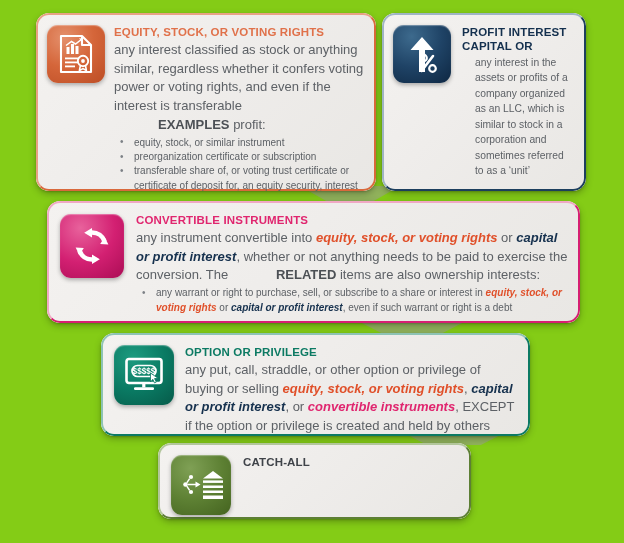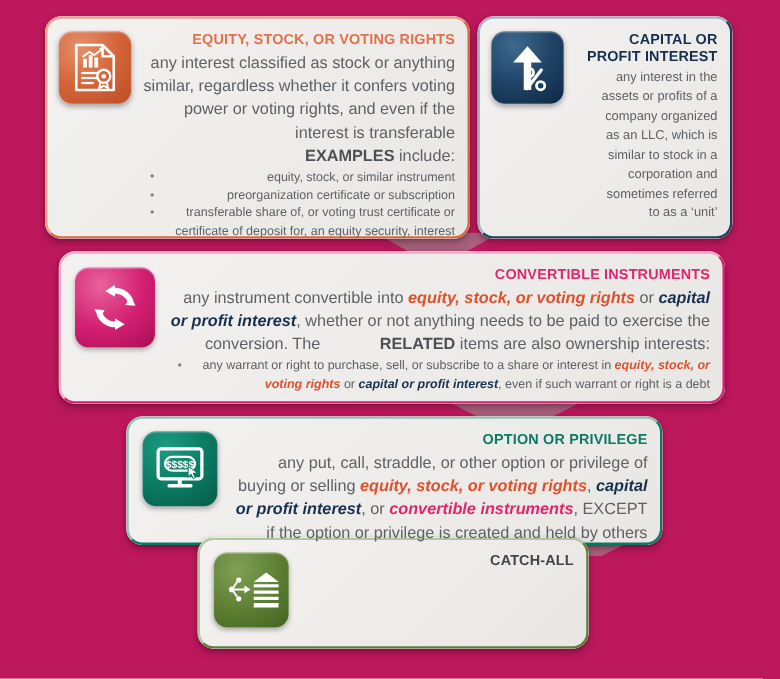--- a/index.html
+++ b/index.html
@@ -9,22 +9,21 @@
     height: 543px;
     overflow: hidden;
     background: #ffffff;
     font-family: "Liberation Sans", sans-serif;
   }
 
   .canvas {
     position: relative;
     width: 624px;
     height: 543px;
-    background: #be185d;
-    text-align: right;
+    background: #84cc16;
   }
 
   
   .card {
     position: absolute;
     display: flex;
     align-items: flex-start;
     background: linear-gradient(135deg, #f4f2f0 0%, #efedeb 45%, #e9e7e4 100%);
     border-radius: 13px;
     padding: 11px 12px 11px 11px;
@@ -52,21 +51,21 @@
   .card-capital::after  { border: 2px solid; border-color: #9fb4c4 #1d3f5e #1d3f5e #9fb4c4; }
   .card-convert::after  { border: 2px solid; border-color: #f0a8c4 #d61f72 #d61f72 #f0a8c4; }
   .card-option::after   { border: 2px solid; border-color: #8dc3b4 #0c7a63 #0c7a63 #8dc3b4; }
   .card-catch::after    { border: 2px solid; border-color: #b2c69b #5d7f35 #5d7f35 #b2c69b; }
 
   
   .card-equity  { left: 36px;  top: 13px;  width: 340px; height: 178px; }
   .card-capital { left: 382px; top: 13px;  width: 204px; height: 178px; }
   .card-convert { left: 47px;  top: 201px; width: 533px; height: 122px; }
   .card-option  { left: 101px; top: 333px; width: 429px; height: 103px; }
-  .card-catch   { left: 158px; top: 430px; width: 313px; height: 89px; }
+  .card-catch   { left: 158px; top: 443px; width: 313px; height: 76px; }
 
   
   .icon-tile {
     flex: 0 0 auto;
     border-radius: 11px;
     display: flex;
     align-items: center;
     justify-content: center;
     box-shadow: 0 2px 4px rgba(0,0,0,0.30), inset 0 1px 1px rgba(255,255,255,0.35);
     position: relative;
@@ -164,42 +163,42 @@
         <rect x="8" y="27.5" width="14" height="1.8" fill="#ffffff"></rect>
         <rect x="8" y="31.5" width="10" height="1.8" fill="#ffffff"></rect>
         <circle cx="26" cy="27" r="5.2" stroke="#ffffff" stroke-width="1.9" fill="none"></circle>
         <circle cx="26" cy="27" r="1.9" fill="#ffffff"></circle>
         <path d="M23.4 31.5 L22.4 36.5 L26 34.6 L29.4 36.5 L28.5 31.5" stroke="#ffffff" stroke-width="1.6" fill="none" stroke-linejoin="round"></path>
       </svg>
     </div>
     <div class="body-col">
       <div class="card-title t-equity">EQUITY, STOCK, OR VOTING RIGHTS</div>
       <div class="para">any interest classified as stock or anything similar, regardless whether it confers voting power or voting rights, and even if the interest is transferable</div>
-      <div class="para"><b class="strong">EXAMPLES</b><span> include:</span></div>
+      <div class="para"><b class="strong">EXAMPLES</b><span> profit:</span></div>
       <ul class="bullets">
         <li>equity, stock, or similar instrument</li>
         <li>preorganization certificate or subscription</li>
         <li>transferable share of, or voting trust certificate or certificate of deposit for, an equity security, interest in a joint venture, or certificate of interest in a business trust</li>
       </ul>
     </div>
   </div>
 
   <div class="card card-capital">
     <div class="icon-tile icon-capital">
       <svg width="38" height="40" viewBox="0 0 38 40" fill="none">
         <path d="M16 38 V16 H7.5 L19 3 L30.5 16 H22 V38 Z" fill="#ffffff"></path>
         <path d="M30 22 L18.5 37" stroke="#ffffff" stroke-width="2.6" stroke-linecap="round"></path>
         <circle cx="20.5" cy="24" r="3.3" stroke="#ffffff" stroke-width="2.2" fill="none"></circle>
         <circle cx="29.5" cy="34.5" r="3.3" stroke="#ffffff" stroke-width="2.2" fill="none"></circle>
       </svg>
     </div>
     <div class="body-col">
       <div class="card-title t-capital">
+        <div>PROFIT INTEREST</div>
         <div>CAPITAL OR</div>
-        <div>PROFIT INTEREST</div>
       </div>
       <div class="capital-para">any interest in the assets or profits of a company organized as an LLC, which is similar to stock in a corporation and sometimes referred to as a ‘unit’</div>
     </div>
   </div>
 
   <div class="card card-convert">
     <div class="icon-tile icon-convert">
       <svg width="42" height="42" viewBox="0 0 42 42" fill="none">
         <path d="M21 7.5 A13.5 13.5 0 0 1 33.6 16.4" stroke="#ffffff" stroke-width="4.6" fill="none" stroke-linecap="butt"></path>
         <path d="M21 34.5 A13.5 13.5 0 0 1 8.4 25.6" stroke="#ffffff" stroke-width="4.6" fill="none" stroke-linecap="butt"></path>

